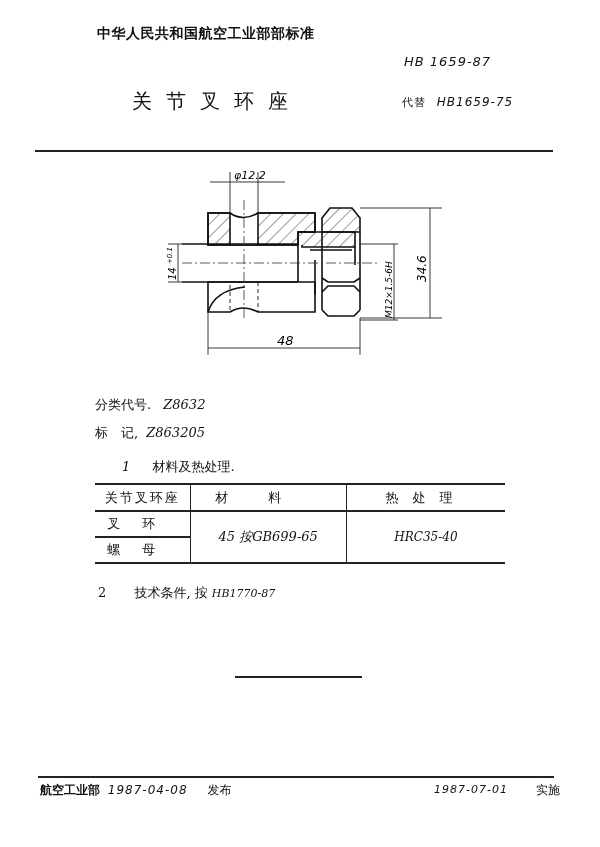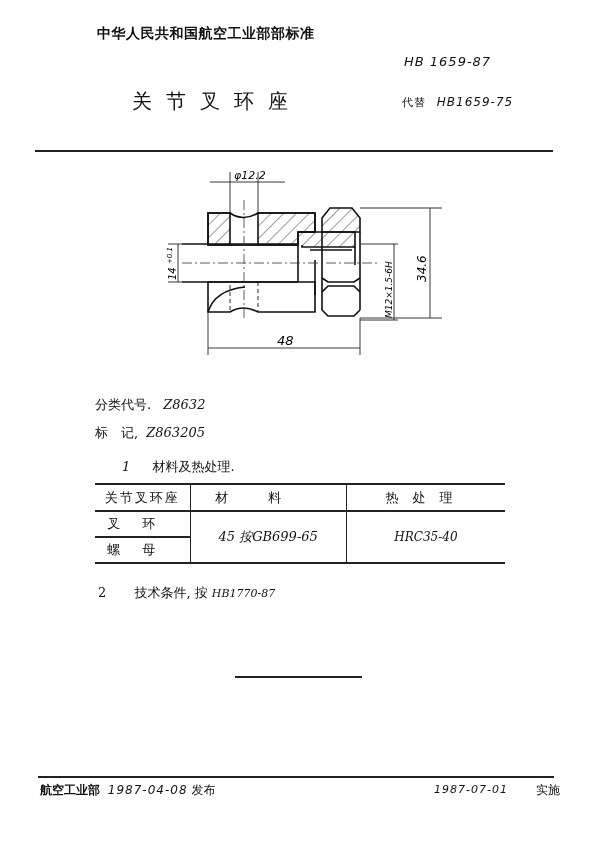--- a/index.html
+++ b/index.html
@@ -146,18 +146,18 @@
   <span style="font-style:normal;margin-left:24px;">技术条件, 按</span>
   <span style="font-size:11px;">HB1770-87</span>
 </div>
 
 <div class="rule" style="left:235px; top:676px; width:127px; height:1.5px;"></div>
 
 <div class="rule" style="left:38px; top:776px; width:516px; height:2px;"></div>
 <div class="abs footer" style="left:40px;">
   <span style="font-weight:bold;">航空工业部</span>
   <span style="font-style:italic;margin-left:4px;letter-spacing:1px;margin-top:32px;">1987-04-08</span>
-  <span style="font-family:Liberation Mono, monospace;">发布</span>
+  <span style="margin-left:16px;font-family:Liberation Mono, monospace;">发布</span>
 </div>
 <div class="abs footer" style="left:434px;">
   <span style="font-style:italic;font-size:11px;letter-spacing:1px;">1987-07-01</span>
 </div>
 <div class="abs footer" style="left:536px;text-align:right;">实施</div>
 
 </body></html>

